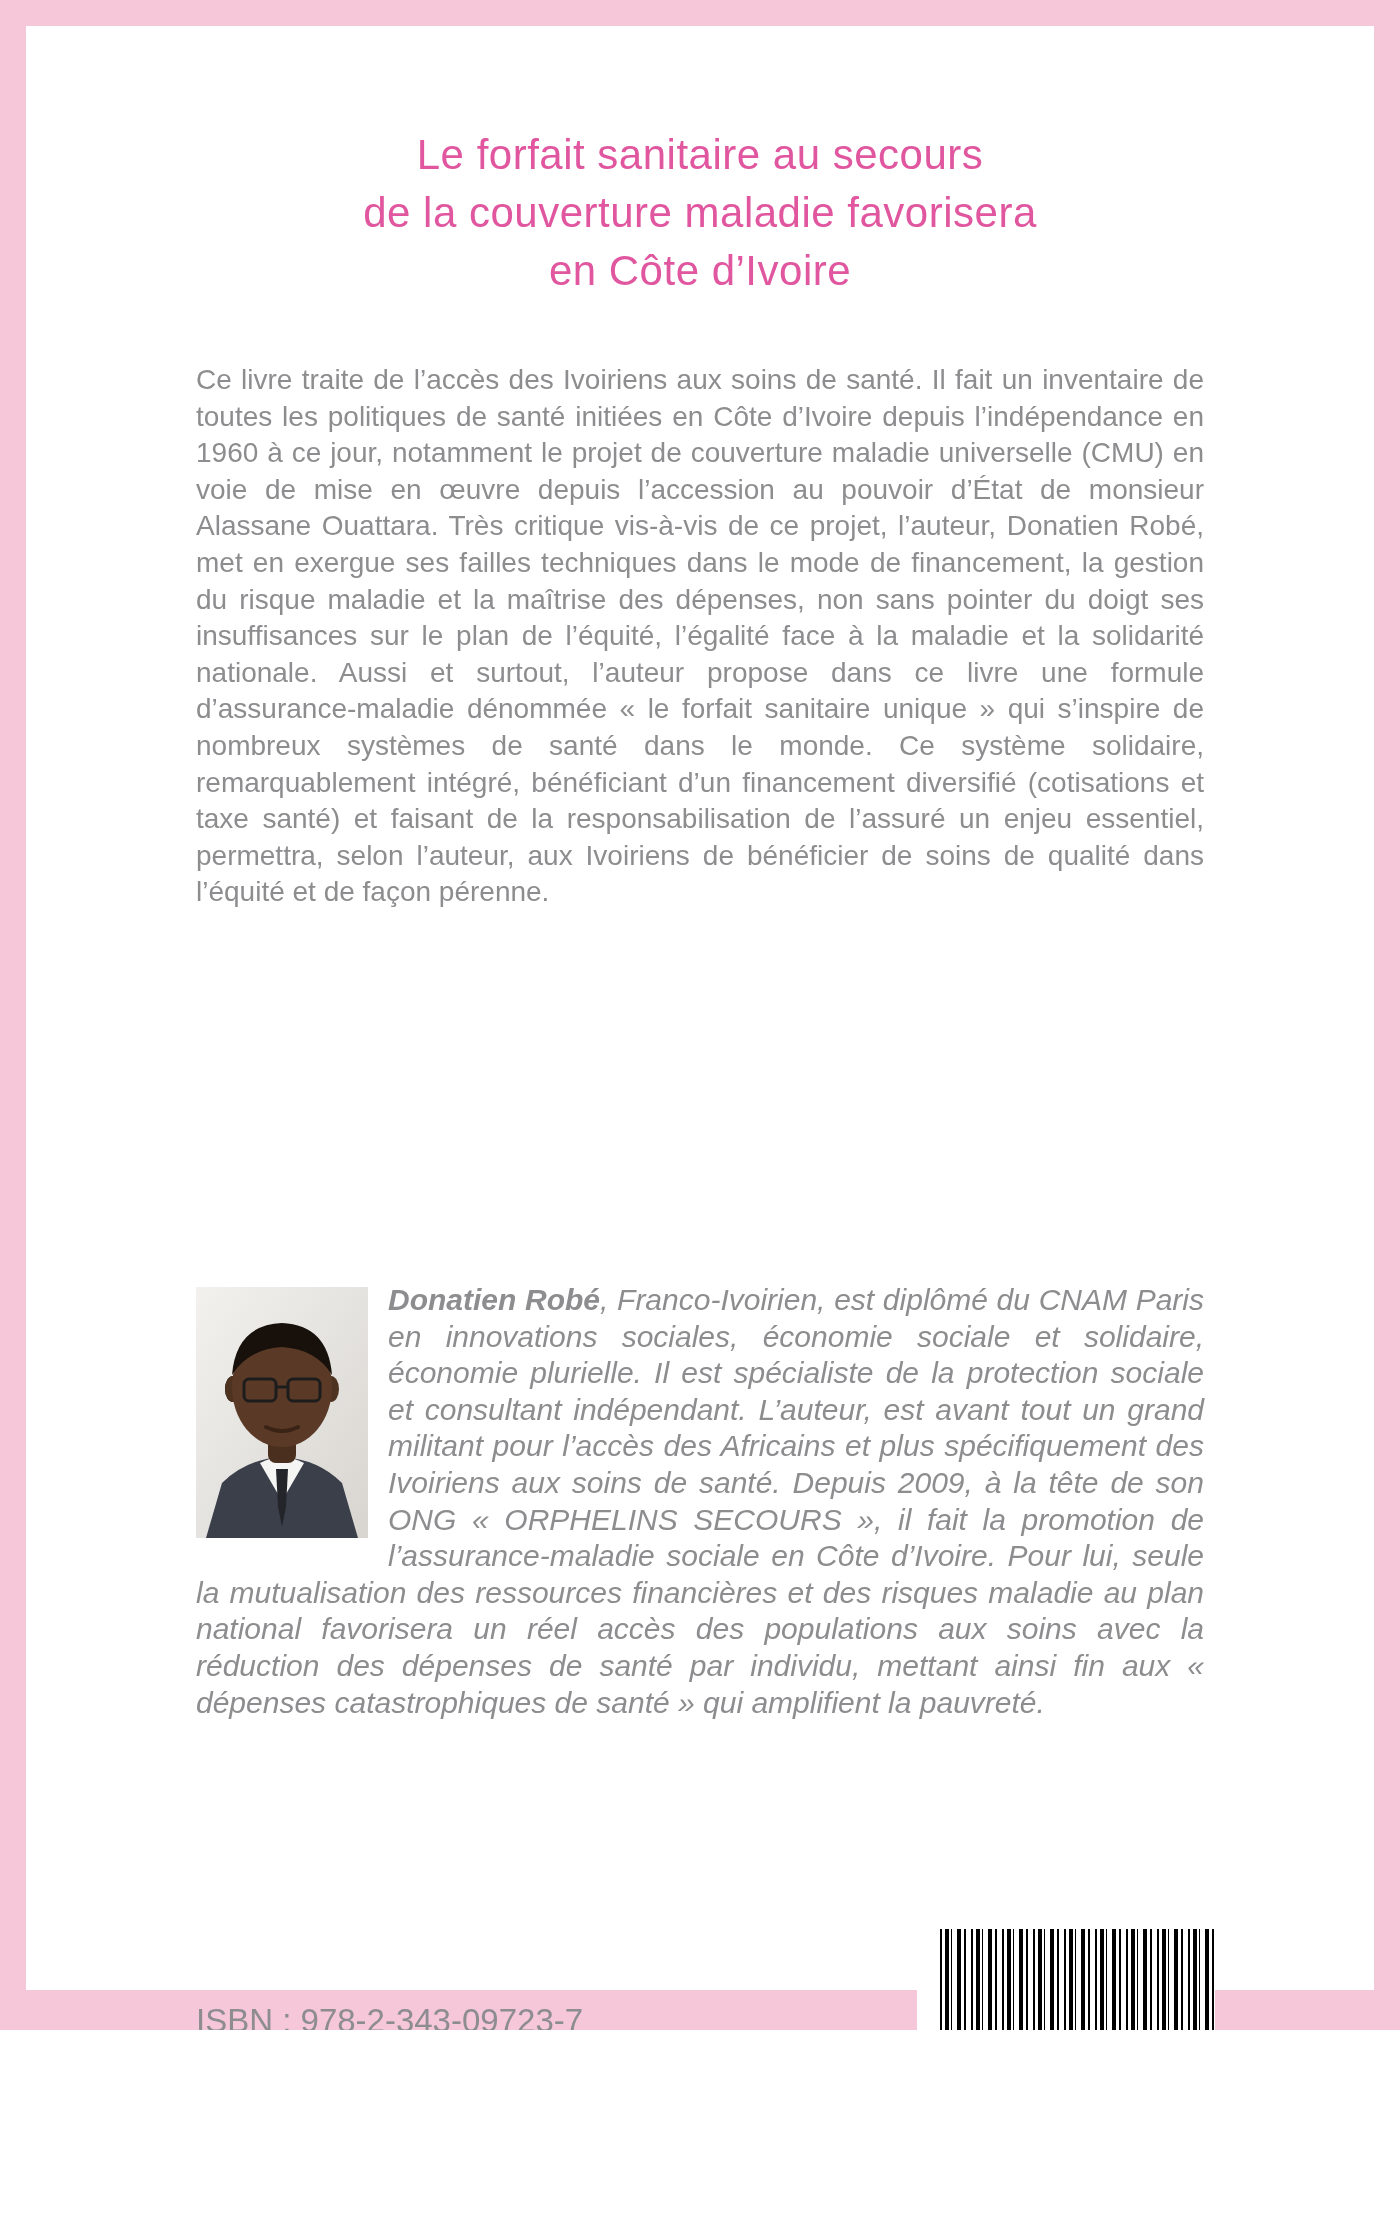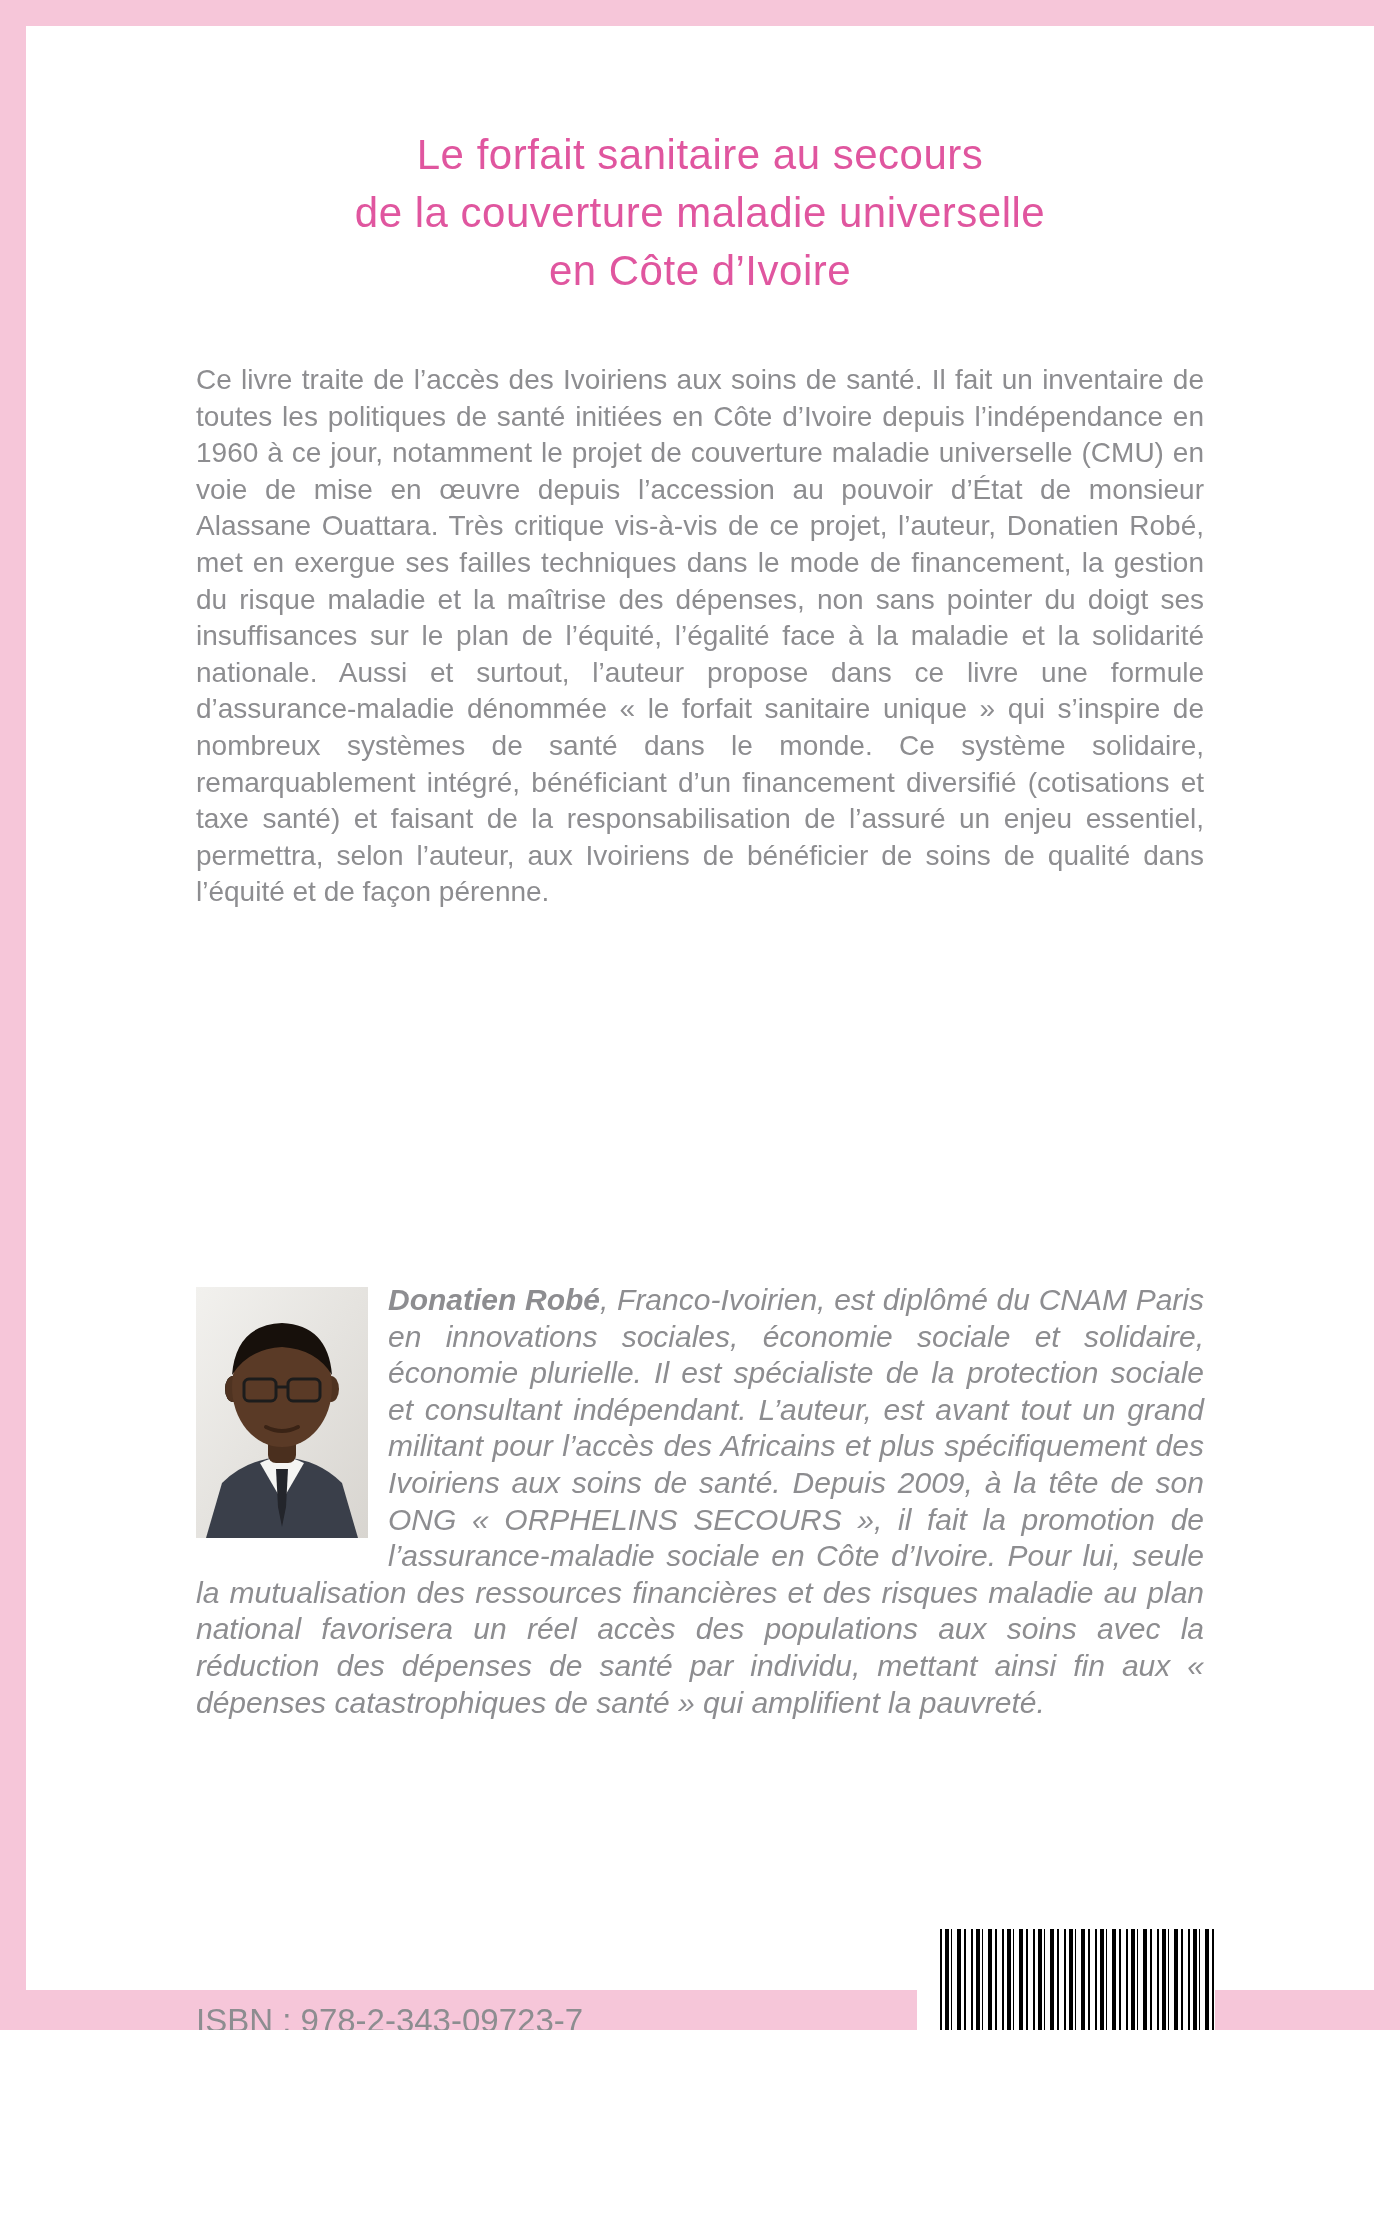--- a/index.html
+++ b/index.html
@@ -109,21 +109,21 @@
   }
 </style>
 </head>
 <body>
 
 <div class="cover">
   <div class="page">
 
     <div class="title">
       <div>Le forfait sanitaire au secours</div>
-      <div>de la couverture maladie universelle</div>
+      <div>de la couverture maladie favorisera</div>
       <div>en Côte d’Ivoire</div>
     </div>
 
     <p class="synopsis">Ce livre traite de l’accès des Ivoiriens aux soins de santé. Il fait un inventaire de toutes les politiques de santé initiées en Côte d’Ivoire depuis l’indépendance en 1960 à ce jour, notamment le projet de couverture maladie universelle (CMU) en voie de mise en œuvre depuis l’accession au pouvoir d’État de monsieur Alassane Ouattara. Très critique vis-à-vis de ce projet, l’auteur, Donatien Robé, met en exergue ses failles techniques dans le mode de financement, la gestion du risque maladie et la maîtrise des dépenses, non sans pointer du doigt ses insuffisances sur le plan de l’équité, l’égalité face à la maladie et la solidarité nationale. Aussi et surtout, l’auteur propose dans ce livre une formule d’assurance-maladie dénommée « le forfait sanitaire unique » qui s’inspire de nombreux systèmes de santé dans le monde. Ce système solidaire, remarquablement intégré, bénéficiant d’un financement diversifié (cotisations et taxe santé) et faisant de la responsabilisation de l’assuré un enjeu essentiel, permettra, selon l’auteur, aux Ivoiriens de bénéficier de soins de qualité dans l’équité et de façon pérenne.</p>
 
     <p class="bio">
       <span class="photo-wrap">
         <svg viewBox="0 0 172 251" xmlns="http://www.w3.org/2000/svg">
           <rect width="172" height="251" fill="#e9e7e3"></rect>
           <rect width="172" height="251" fill="url(#bgGrad)"></rect>

